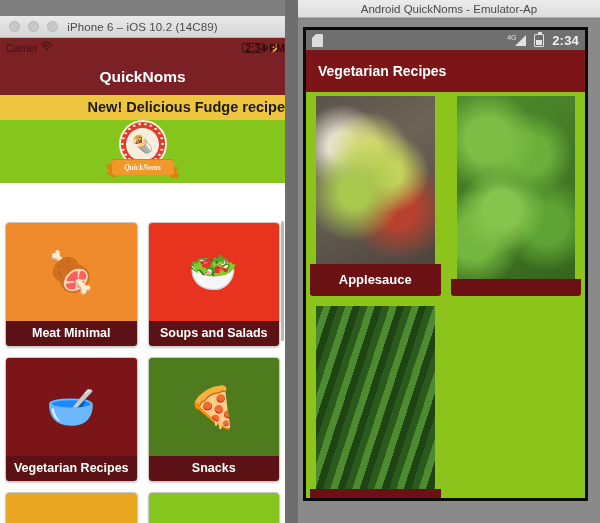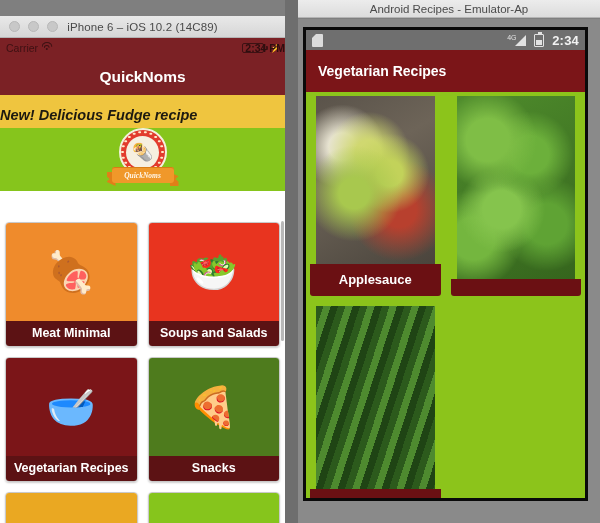--- a/index.html
+++ b/index.html
@@ -48,22 +48,22 @@
   .batt-fill { width: 100%; height: 100%; background: #3ddc3d; border-radius: 1px; }
   .batt-cap { width: 2px; height: 4px; background: #3d1113; border-radius: 0 1px 1px 0; }
   .bolt { font-size: 8px; color: #3d1113; }
 
   #ios-navbar {
     height: 37px; background: #7b2125; display: flex; align-items: center; justify-content: center;
   }
   #ios-navbar-title { color: #fff; font-size: 15.5px; font-weight: bold; }
 
   #ios-promo-title {
-    background: #efc53f; color: #1d1a10; text-align: left;
-    font-size: 14.5px; font-weight: bold; padding: 12px 0 5px 0; font-style: italic;
+    background: #efc53f; color: #1d1a10; text-align: right;
+    font-size: 14.5px; font-weight: bold; padding: 4px 0 5px 0;
   }
   #ios-promo-body {
     background: #86c51c; color: #ffffff; text-align: center;
     font-size: 14.5px; font-weight: bold; line-height: 1.32; padding: 4px 12px 6px 12px;
   }
   #ios-logo-area { background: #86c51c; display: flex; justify-content: center; padding-bottom: 7px; }
   .logo-badge { position: relative; width: 62px; height: 56px; }
   .logo-circle {
     position: absolute; left: 7px; top: 0; width: 48px; height: 48px; border-radius: 50%;
     background: #e23b2e; border: 2px solid #f4f0dd;
@@ -260,21 +260,21 @@
           </div>
         </div>
     </div>
     <div id="ios-scrollbar"></div>
   </div>
 
   <div id="gap-col"></div>
 
   <div id="android-window">
     <div id="android-titlebar">
-      <span>Android Recipes - Emulator-Ap</span>
+      <span>Android QuickNoms - Emulator-Ap</span>
     </div>
 
     <div id="android-body">
       <div id="android-device">
 
         <div id="android-statusbar">
           <span class="sim-ico"></span>
           <div id="android-status-right">
             <span class="sig">
               <span class="sig-label">4G</span>

